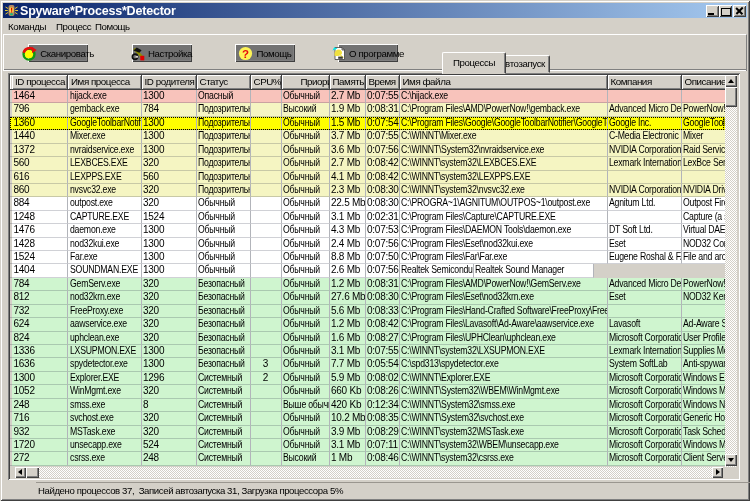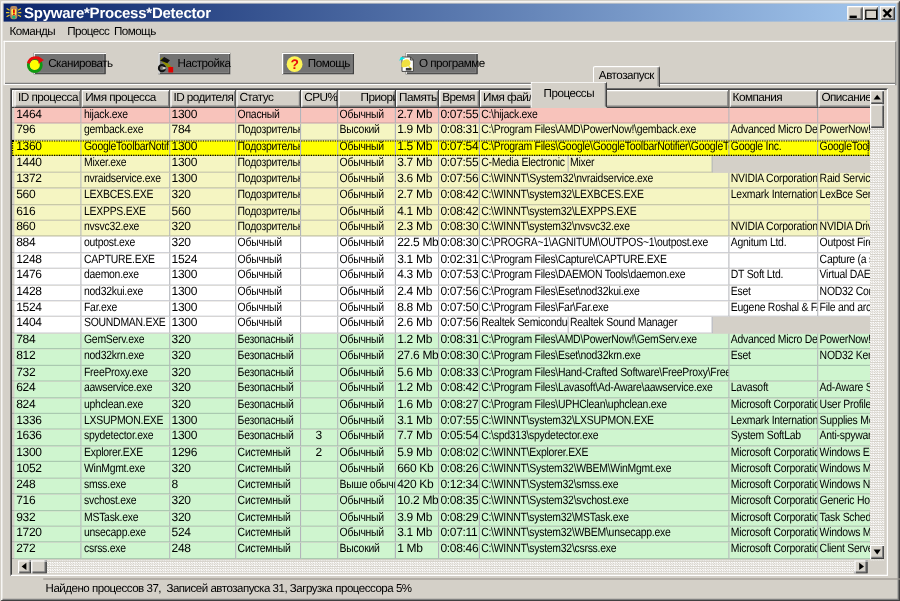--- a/index.html
+++ b/index.html
@@ -28,21 +28,21 @@
  box-shadow:inset 0 -1px 0 #fff, inset 0 -2px 0 #808080;}
 .tbtn{position:absolute;top:44px;height:18px;width:60px;background:#737373;
  box-shadow:inset 1px 1px 0 #fff, inset -1px -1px 0 #404040, inset -2px -2px 0 #808080;
  display:flex;align-items:center;justify-content:center;}
 .tbtn svg{margin-right:3px;flex:none;}
 .tbtn span{white-space:nowrap;font-size:9.7px;letter-spacing:-0.4px;}
 
 .tab{position:absolute;background:#d4d0c8;border:1px solid;border-color:#fff #404040 #d4d0c8 #fff;
  border-radius:2px 2px 0 0;box-shadow:inset -1px 0 0 #808080;
  display:flex;align-items:flex-start;justify-content:center;padding-top:4px;font-size:9.7px;letter-spacing:-0.4px;}
-#tab1{left:442px;top:68px;width:64px;height:22px;z-index:5;}
+#tab1{left:442px;top:52px;width:64px;height:22px;z-index:5;}
 #tab2{left:494px;top:55px;width:56px;height:18px;z-index:4;padding-top:2px;}
 
 #table{position:absolute;left:8px;top:73px;width:732px;height:407px;background:#d4d0c8;
  box-shadow:inset 1px 1px 0 #808080, inset -1px -1px 0 #fff, inset 2px 2px 0 #404040, inset -2px -2px 0 #d4d0c8;}
 #tbody{position:absolute;left:2px;top:2px;width:728px;height:403px;overflow:hidden;}
 
 #hdr{position:absolute;left:0;top:0;width:715px;height:15px;display:flex;overflow:hidden;}
 .h{background:#d4d0c8;border-right:1px solid #404040;border-bottom:1px solid #404040;
  box-shadow:inset 1px 1px 0 #fff, inset -1px -1px 0 #808080;
  padding:1px 0 0 3px;white-space:nowrap;overflow:hidden;flex:none;font-size:9.8px;letter-spacing:-0.45px;}
@@ -214,20 +214,21 @@
 <div class="row y">
             <div class="c c0"></div>
             <div class="c c1">1440</div>
             <div class="c c2"><i>Mixer.exe</i></div>
             <div class="c c3">1300</div>
             <div class="c c4"><i>Подозрительный</i></div>
             <div class="c c5"></div>
             <div class="c c6"><i>Обычный</i></div>
             <div class="c c7">3.7 Mb</div>
             <div class="c c8">0:07:55</div>
+            <div class="c c9"><i>C:\WINNT\Mixer.exe</i></div>
             <div class="c c10"><i>C-Media Electronic</i></div>
             <div class="c c11"><i>Mixer</i></div>
           </div>
 <div class="row y">
             <div class="c c0"></div>
             <div class="c c1">1372</div>
             <div class="c c2"><i>nvraidservice.exe</i></div>
             <div class="c c3">1300</div>
             <div class="c c4"><i>Подозрительный</i></div>
             <div class="c c5"></div>

